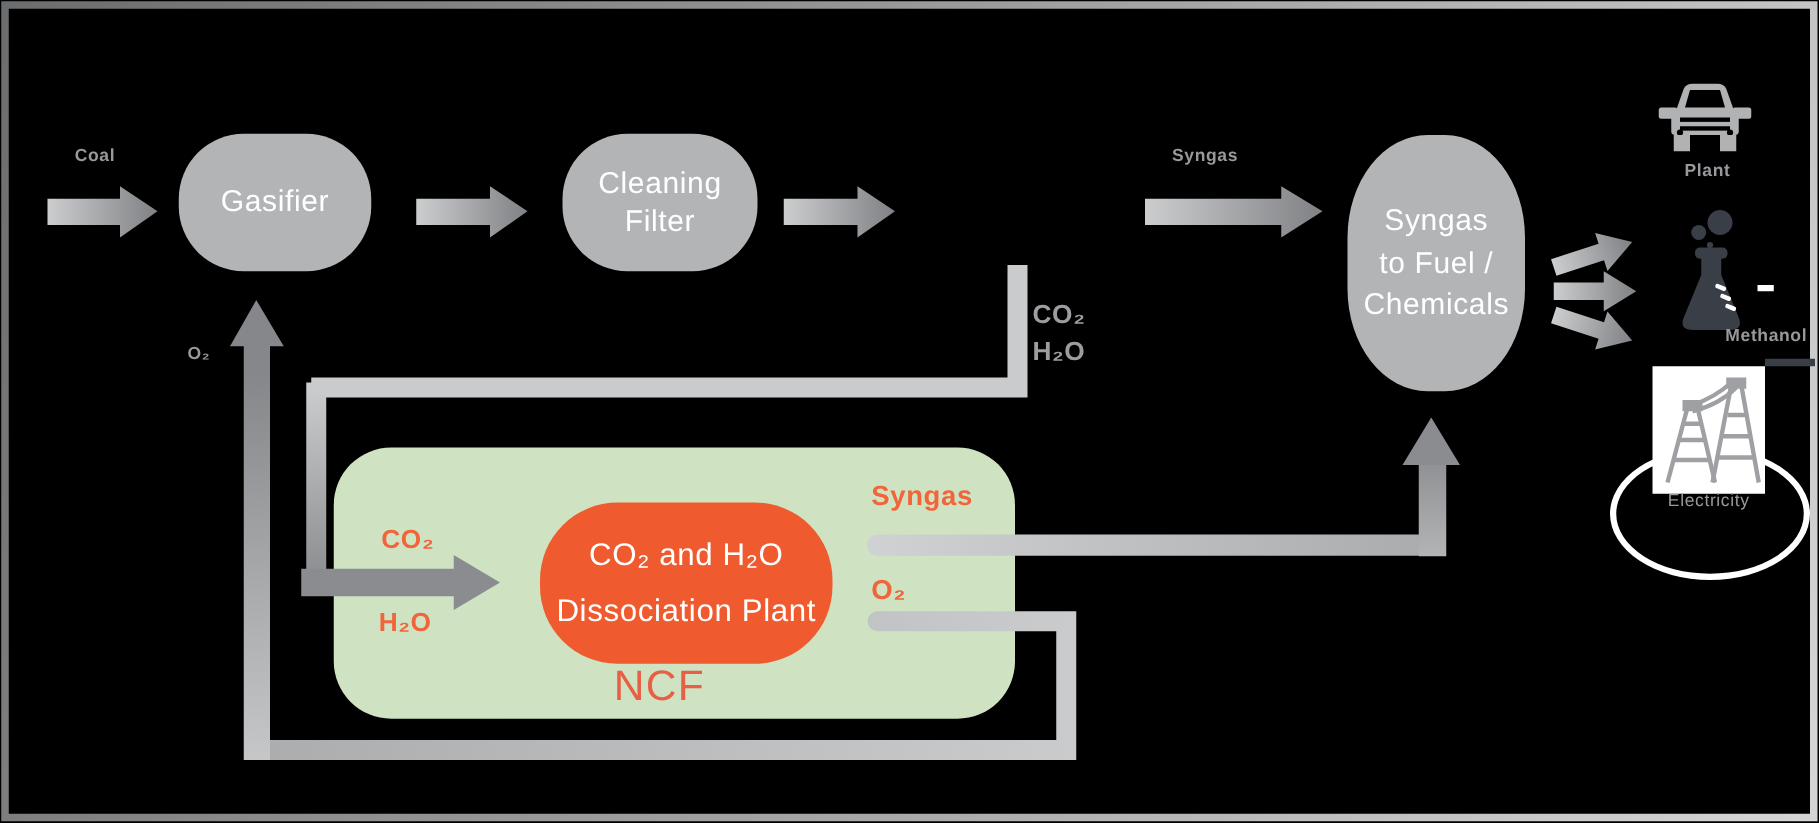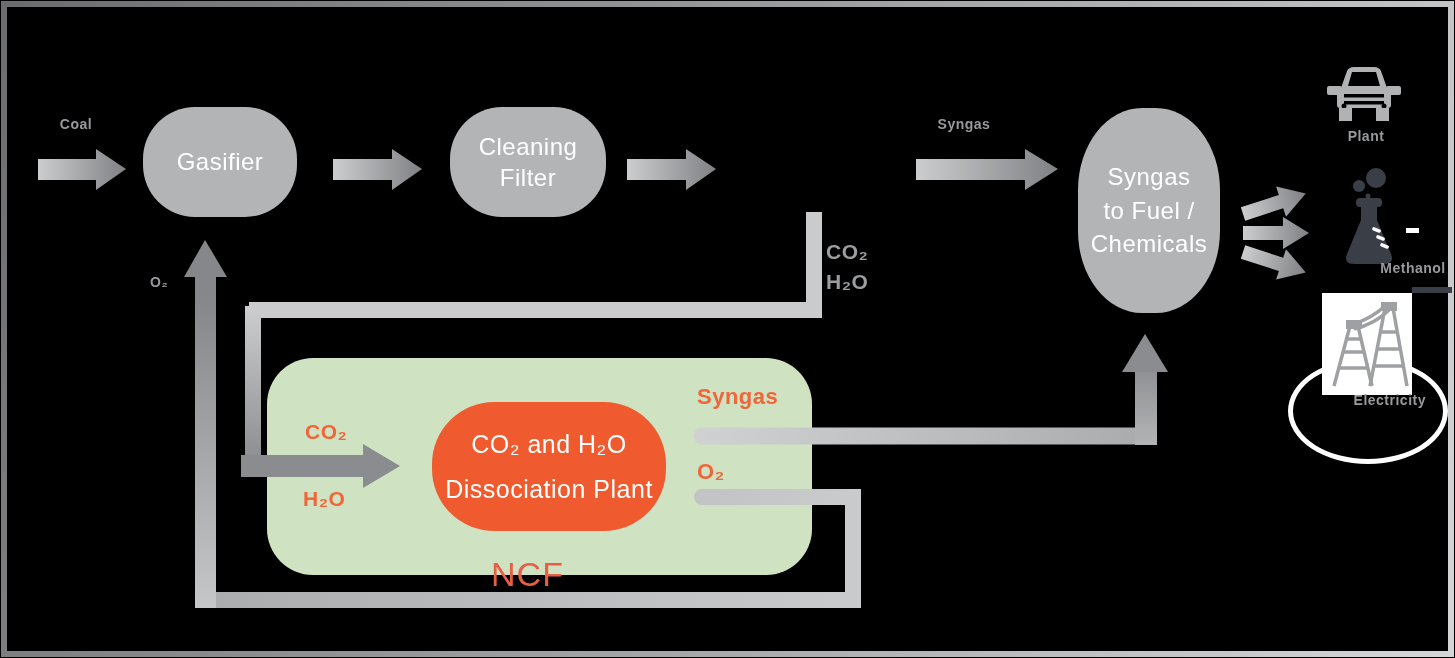--- a/index.html
+++ b/index.html
@@ -31,24 +31,24 @@
 
   .lbl-coal{left:36px;top:116px;width:80px;}
   .lbl-syngas-main{left:912px;top:116px;width:104px;}
   .lbl-o2-gasifier{left:150px;top:274px;}
   .lbl-co2-sep{left:826px;top:240px;}
   .lbl-h2o-sep{left:826px;top:270px;}
   .lbl-co2-in{left:305px;top:420px;}
   .lbl-h2o-in{left:303px;top:487px;}
   .lbl-syngas-out{left:697px;top:384px;font-size:22px;}
   .lbl-o2-out{left:697px;top:459px;font-size:22px;}
-  .lbl-ncf{left:465px;top:530px;width:125px;color:#e85f45;font-weight:500;font-size:34px;letter-spacing:1px;margin-top:25px;}
+  .lbl-ncf{left:465px;top:530px;width:125px;color:#e85f45;font-weight:500;font-size:34px;letter-spacing:1px;}
   .lbl-fuel{left:1318px;top:128px;width:96px;font-weight:600;}
   .lbl-methanol{left:1357px;top:260px;width:112px;font-weight:600;}
-  .lbl-electricity{left:1308px;top:392px;width:118px;font-weight:700;text-align:right;}
+  .lbl-electricity{left:1308px;top:392px;width:118px;font-weight:400;}
 
   .icon{position:absolute;}
   .white-square{position:absolute;left:1322px;top:293px;width:90px;height:102px;background:#fff;}
   .white-ellipse{position:absolute;left:1288px;top:358px;width:150px;height:96px;
                  border:5px solid #fff;border-radius:50%;background:transparent;}
   .white-dash{position:absolute;left:1406px;top:228px;width:13px;height:5px;background:#fff;}
   .dark-bar{position:absolute;left:1412px;top:287px;width:40px;height:6px;background:#3a3e47;}
 </style>
 </head>
 <body>

